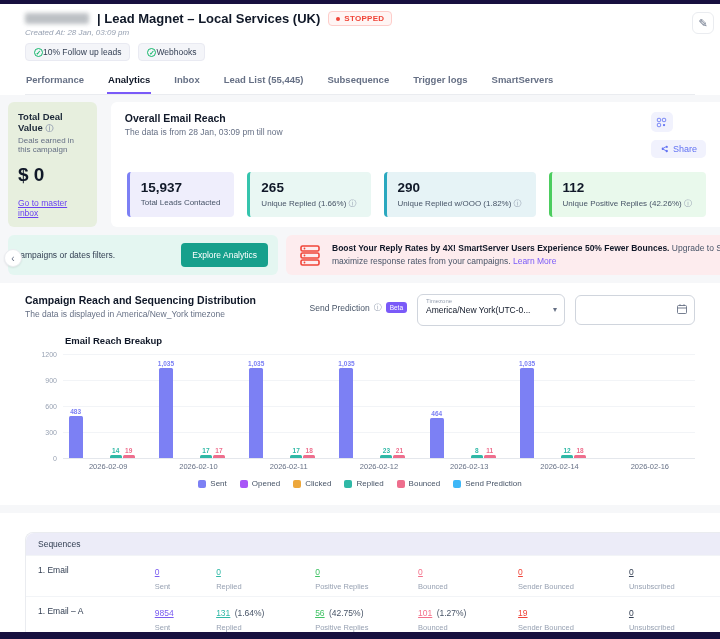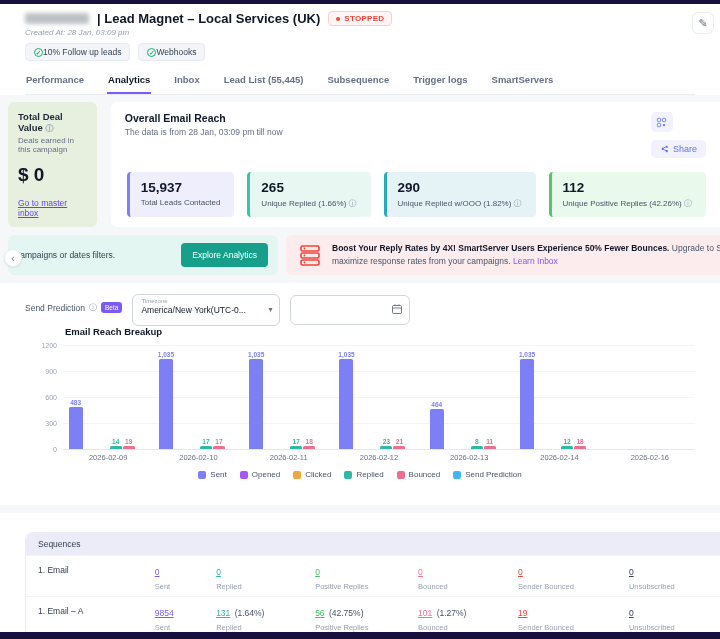--- a/index.html
+++ b/index.html
@@ -66,21 +66,21 @@
   .sec-sub { font-size:8.5px; color:#667085; margin-top:3px; }
   .camp-controls { display:flex; align-items:flex-start; gap:10px; }
   .sendpred { display:flex; align-items:center; gap:4px; font-size:8.5px; color:#475467; margin-top:8px; }
   .beta-badge { background:#7a5af8; color:#fff; font-size:6.5px; border-radius:3px; padding:2px 4px; }
   .tz-box { width:148px; height:32px; border:1px solid #d0d5dd; border-radius:6px; padding:3px 8px; position:relative; cursor:pointer; background:#fff; }
   .tz-label { font-size:6px; color:#98a2b3; }
   .tz-value { font-size:8.5px; color:#101828; margin-top:1px; white-space:nowrap; overflow:hidden; }
   .tz-caret { position:absolute; right:7px; top:10px; font-size:8px; color:#667085; }
   .date-box { width:120px; height:30px; border:1px solid #d0d5dd; border-radius:6px; background:#fff; position:relative; cursor:text; margin-top:1px; }
   .cal-icon { position:absolute; right:6px; top:7px; }
-  .breakup-title { font-size:9.5px; font-weight:bold; color:#101828;padding-left:40px; }
+  .breakup-title { font-size:9.5px; font-weight:bold; margin-top:9px; color:#101828;padding-left:40px; }
 
   
   .chart-wrap { margin-top:8px; margin-left:38px; position:relative; }
   .plot { position:relative; height:104px; }
   .gridline { position:absolute; left:0; right:0; height:1px; background:#f2f4f7; }
   .gridline.zero { background:#e4e7ec; }
   .ylab { position:absolute; right:100%; margin-right:6px; font-size:7px; color:#98a2b3; transform:translateY(-50%); }
   .groups { position:absolute; left:0; right:0; bottom:0; top:0; display:flex; }
   .group { flex:1; display:flex; align-items:flex-end; justify-content:center; gap:1px; }
   .slot { display:flex; flex-direction:column; justify-content:flex-end; align-items:center; }
@@ -213,27 +213,31 @@
       <svg width="24" height="24" viewBox="0 0 24 24" style="flex-shrink:0">
         <rect x="3" y="3" width="18" height="5" rx="1.5" fill="none" stroke="#f04438" stroke-width="1.6"></rect>
         <rect x="3" y="10" width="18" height="5" rx="1.5" fill="none" stroke="#f04438" stroke-width="1.6"></rect>
         <rect x="3" y="17" width="18" height="5" rx="1.5" fill="none" stroke="#f04438" stroke-width="1.6"></rect>
         <circle cx="6.5" cy="5.5" r="0.9" fill="#f04438"></circle>
           <circle cx="6.5" cy="12.5" r="0.9" fill="#f04438"></circle>
           <circle cx="6.5" cy="19.5" r="0.9" fill="#f04438"></circle>
       </svg>
       <div class="banner-text">
         <span class="banner-bold">Boost Your Reply Rates by 4X! SmartServer Users Experience 50% Fewer Bounces.</span><span> Upgrade to SmartServers today to imp</span><br>
-        <span>maximize response rates from your campaigns. </span><span class="banner-link">Learn Inbox</span>
+        <span>maximize response rates from your campaigns. </span><span class="banner-link">Learn More</span>
       </div>
     </div>
   </div>
 
   <div class="campaign-card">
     <div class="camp-head">
+      <div>
+        <div class="sec-title">Campaign Reach and Sequencing Distribution</div>
+        <div class="sec-sub">The data is displayed in America/New_York timezone</div>
+      </div>
       <div class="camp-controls">
         <div class="sendpred">
           <span>Send Prediction</span>
           <span class="info-icon">ⓘ</span>
           <span class="beta-badge">Beta</span>
         </div>
         <div class="tz-box">
           <div class="tz-label">Timezone</div>
           <div class="tz-value">America/New York(UTC-0...</div>
           <span class="tz-caret">▾</span>

